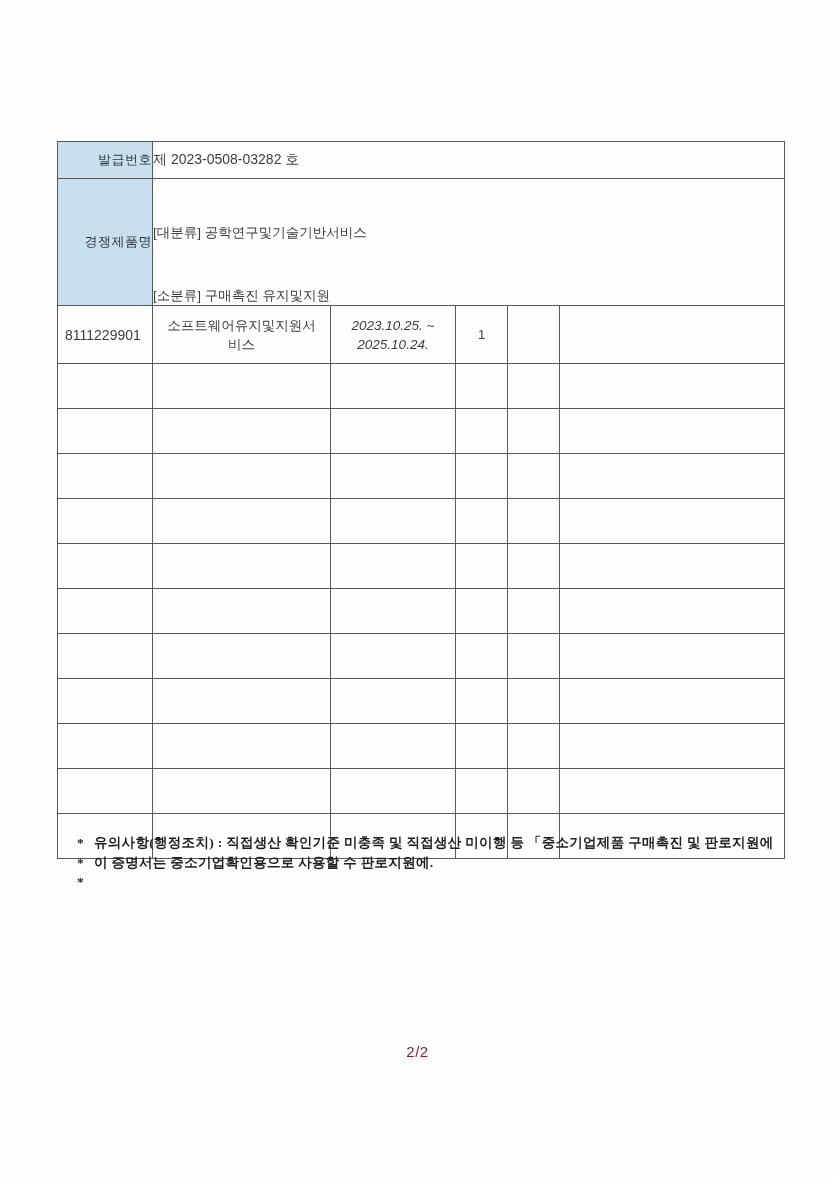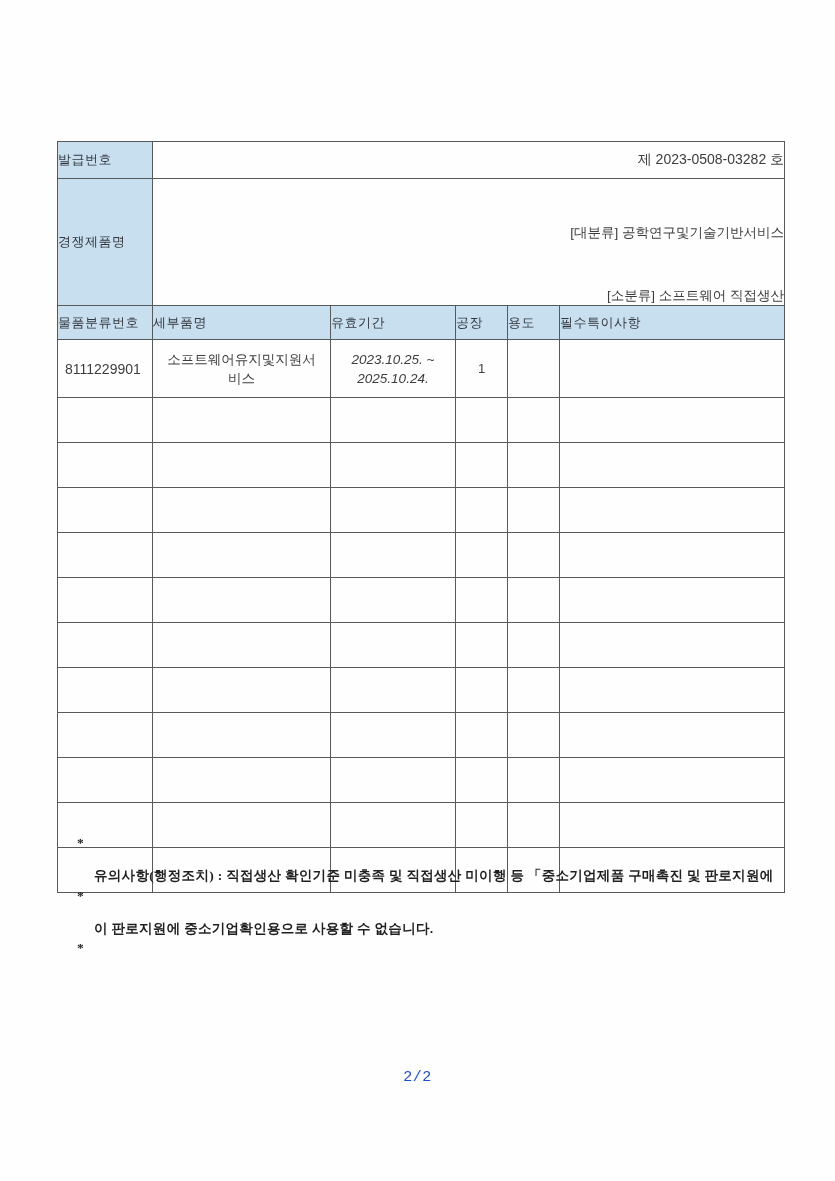--- a/index.html
+++ b/index.html
@@ -30,32 +30,32 @@
     border: 1px solid #58595b;
     padding: 0;
     vertical-align: middle;
     font-weight: normal;
     font-size: 13px;
     color: #3d3d3d;
     overflow: hidden;
   }
   table.cert th.hdr {
     background: #c8dff0;
-    text-align: left;
+    text-align: right;
     letter-spacing: 0.5px;
     color: #33383d;
   }
   tr.row-issue   { height: 37px; }
   tr.row-product { height: 23px; }
   tr.row-colhead { height: 34px; }
   tr.row-data    { height: 58px; margin-left: 32px; }
   tr.empty-row   { height: 45px; }
 
   td.val {
-    text-align: right;
+    text-align: left;
     padding-left: 11px;
     font-size: 14px;
   }
   td.val .line {
     line-height: 19px;
     font-size: 13.5px;
     margin-top: 44px;
   }
   tr.row-issue td.val { font-size: 14px; }
 
@@ -97,34 +97,33 @@
   }
   .note {
     display: flex;
     align-items: flex-start;
   }
   .note .bullet {
     width: 17px;
     flex: 0 0 17px;
     text-align: left;
   }
-  .note .note-lines { flex: 1; margin-top: 33px; }
+  .note .note-lines { flex: 1; }
 
   
   .pageno {
     position: absolute;
     left: 0;
     top: 1043px;
     width: 100%;
     text-align: center;
-    font-family: Liberation Mono, monospace;
+    font-family: Liberation Sans, sans-serif;
     font-size: 15px;
-    color: #1d4ed8;
+    color: #7f1d1d;
     letter-spacing: 0.5px;
-    margin-top: 26px;
   }
 </style>
 </head>
 <body>
 
 <div class="page">
 
   <table class="cert">
     <colgroup>
       <col style="width:95px">
@@ -138,32 +137,24 @@
 
       <tr class="row-issue">
         <th class="hdr">발급번호</th>
         <td class="val" colspan="5">제 2023-0508-03282 호</td>
       </tr>
 
       <tr class="row-product">
         <th class="hdr">경쟁제품명</th>
         <td class="val" colspan="5">
           <div class="line">[대분류] 공학연구및기술기반서비스</div>
-          <div class="line">[소분류] 소프트웨어 직접생산</div>
+          <div class="line">[소분류] 구매촉진 유지및지원</div>
         </td>
       </tr>
 
-      <tr class="row-colhead">
-        <th class="hdr">물품분류번호</th>
-        <th class="hdr">세부품명</th>
-        <th class="hdr">유효기간</th>
-        <th class="hdr">공장</th>
-        <th class="hdr">용도</th>
-        <th class="hdr">필수특이사항</th>
-      </tr>
 
       <tr class="row-data">
         <td class="cell-classno">8111229901</td>
         <td class="cell-detail">소프트웨어유지및지원서비스</td>
         <td class="cell-valid">
           <div>2023.10.25. ~</div>
           <div>2025.10.24.</div>
         </td>
         <td class="cell-center">1</td>
         <td class="cell-center"></td>
@@ -264,21 +255,21 @@
   <div class="notes">
     <div class="note">
       <span class="bullet">*</span>
       <div class="note-lines">
         <div>유의사항(행정조치) :  직접생산 확인기준 미충족 및 직접생산 미이행 등 「중소기업제품 구매촉진 및 판로지원에</div>
       </div>
     </div>
     <div class="note">
       <span class="bullet">*</span>
       <div class="note-lines">
-        <div>이 판로지원에 중소기업확인용으로 사용할 수 없습니다.</div>
+        <div>이 증명서는 중소기업확인용으로 사용할 수 판로지원에.</div>
       </div>
     </div>
     <div class="note">
       <span class="bullet">*</span>
       <div class="note-lines">
       </div>
     </div>
   </div>
 
   <div class="pageno">2/2</div>

